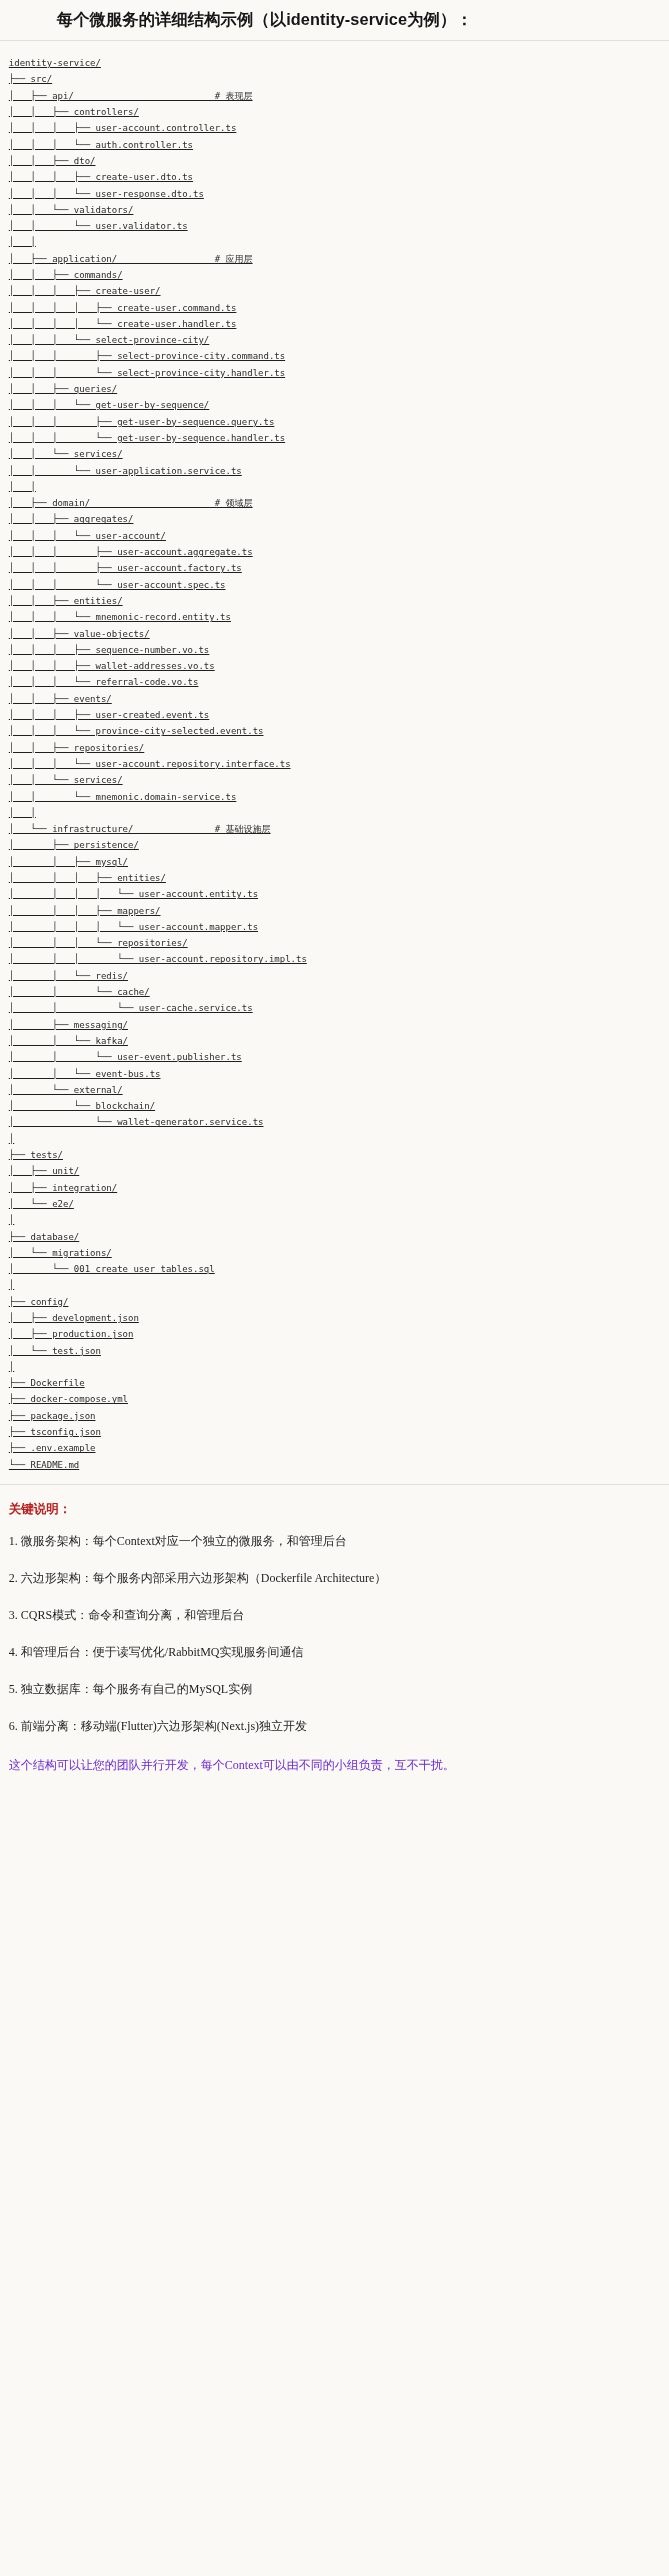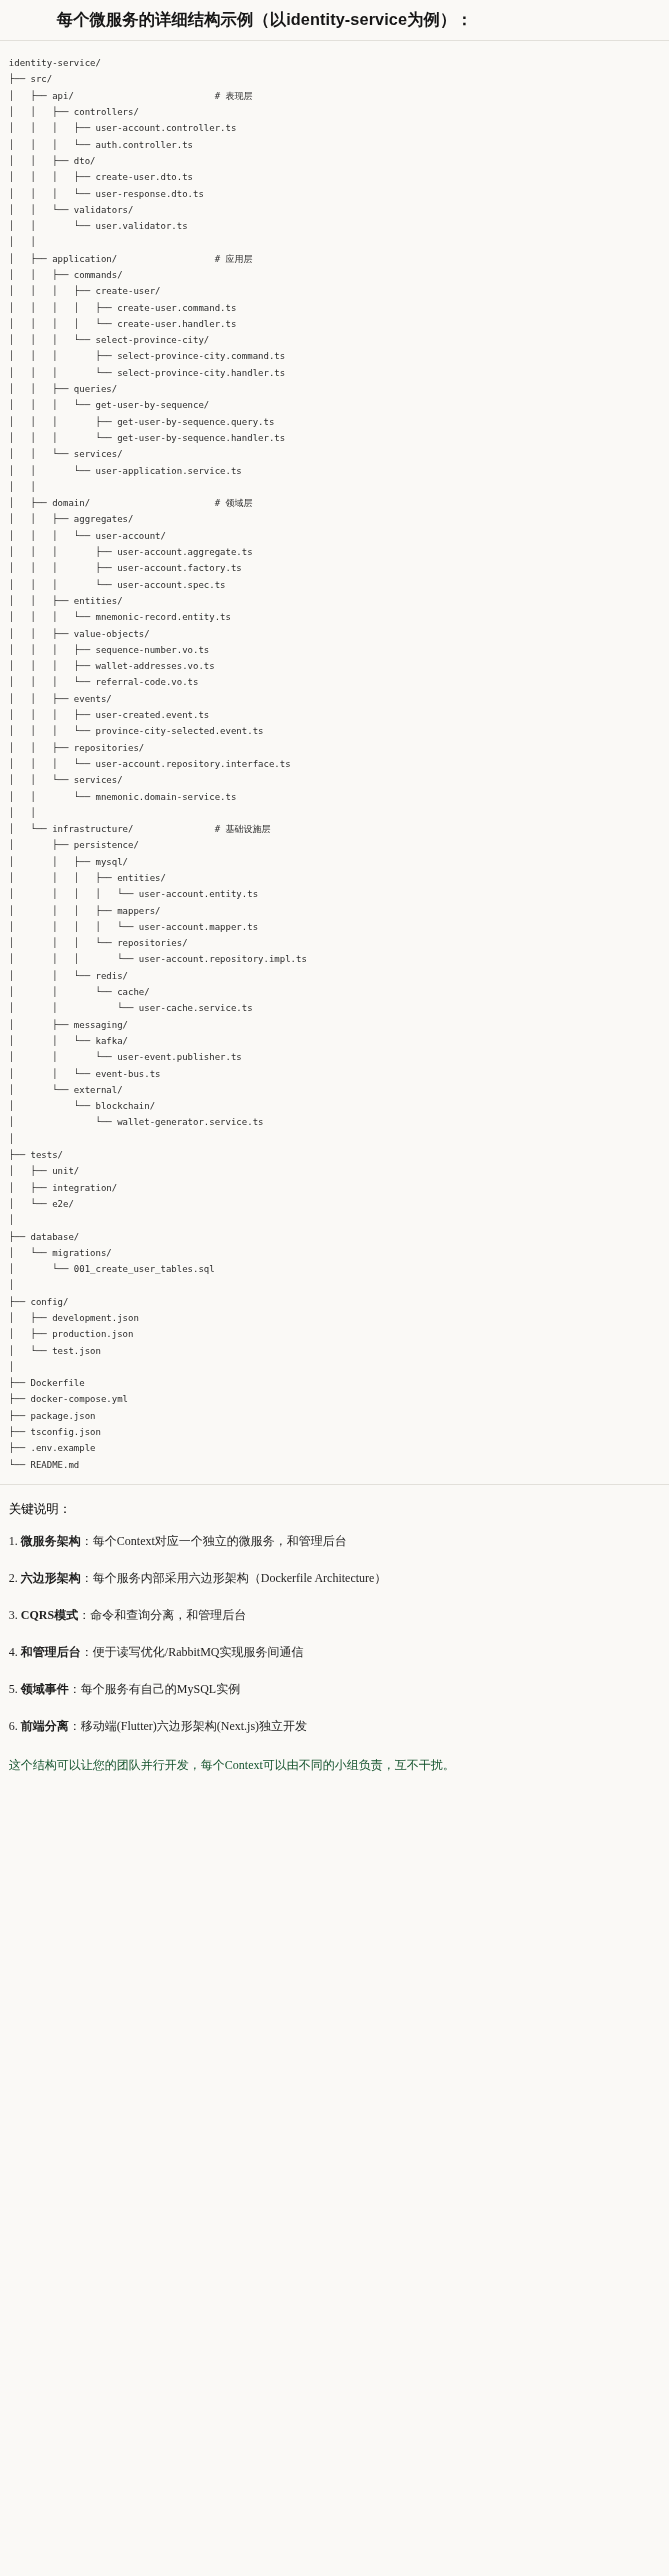--- a/index.html
+++ b/index.html
@@ -23,55 +23,56 @@
     margin-left:48px;
   }
   .rule{
     height:0.6px;
     background:#e2e0da;
     width:100%;
   }
 
   .tree-wrap{
     padding:15px 8.8px 11.3px 8.8px;
+    text-decoration:underline;
   }
   pre.tree{
     margin:0;
     font-family:"DejaVu Sans Mono", "Liberation Mono", monospace;
     font-size:9px;
     line-height:16.3px;
     color:#2b2b2b;
     white-space:pre;
     letter-spacing:0px;
     tab-size:4;
   }
 
   .section{
     padding:0 8.8px;
   }
   .section-title{
     font-family:"Liberation Sans", sans-serif;
-    font-weight:normal;
+    font-weight:bold;
     font-size:12.5px;
-    color:#000000;
+    color:#b91c1c;
     margin:16.3px 0 13.8px 0;
   }
   .note{
     font-size:12px;
     line-height:1.5;
     margin:0 0 19px 0;
     color:#1f1f1f;
   }
   .note .num{font-weight:normal;}
-  .note .lead{font-weight:bold;}
+  .note .lead{font-weight:normal;}
   .closing{
     font-size:12px;
     line-height:1.6;
     margin:21px 0 16.3px 0;
-    color:#14532d;
+    color:#6d28d9;
   }
   .bottom-pad{height:11.3px;}
 </style>
 </head>
 <body>
 
 <div class="page">
 
   <div class="title">每个微服务的详细结构示例（以identity-service为例）：</div>
   <div class="rule"></div>
@@ -186,21 +187,21 @@
       <span class="lead">CQRS模式</span><span class="sep">：</span><span class="body">命令和查询分离，和管理后台</span>
     </p>
 
     <p class="note">
       <span class="num">4.</span>
       <span class="lead">和管理后台</span><span class="sep">：</span><span class="body">便于读写优化/RabbitMQ实现服务间通信</span>
     </p>
 
     <p class="note">
       <span class="num">5.</span>
-      <span class="lead">领域事件</span><span class="sep">：</span><span class="body">每个服务有自己的MySQL实例</span>
+      <span class="lead">独立数据库</span><span class="sep">：</span><span class="body">每个服务有自己的MySQL实例</span>
     </p>
 
     <p class="note">
       <span class="num">6.</span>
       <span class="lead">前端分离</span><span class="sep">：</span><span class="body">移动端(Flutter)六边形架构(Next.js)独立开发</span>
     </p>
 
     <p class="closing">这个结构可以让您的团队并行开发，每个Context可以由不同的小组负责，互不干扰。</p>
   </div>
 

